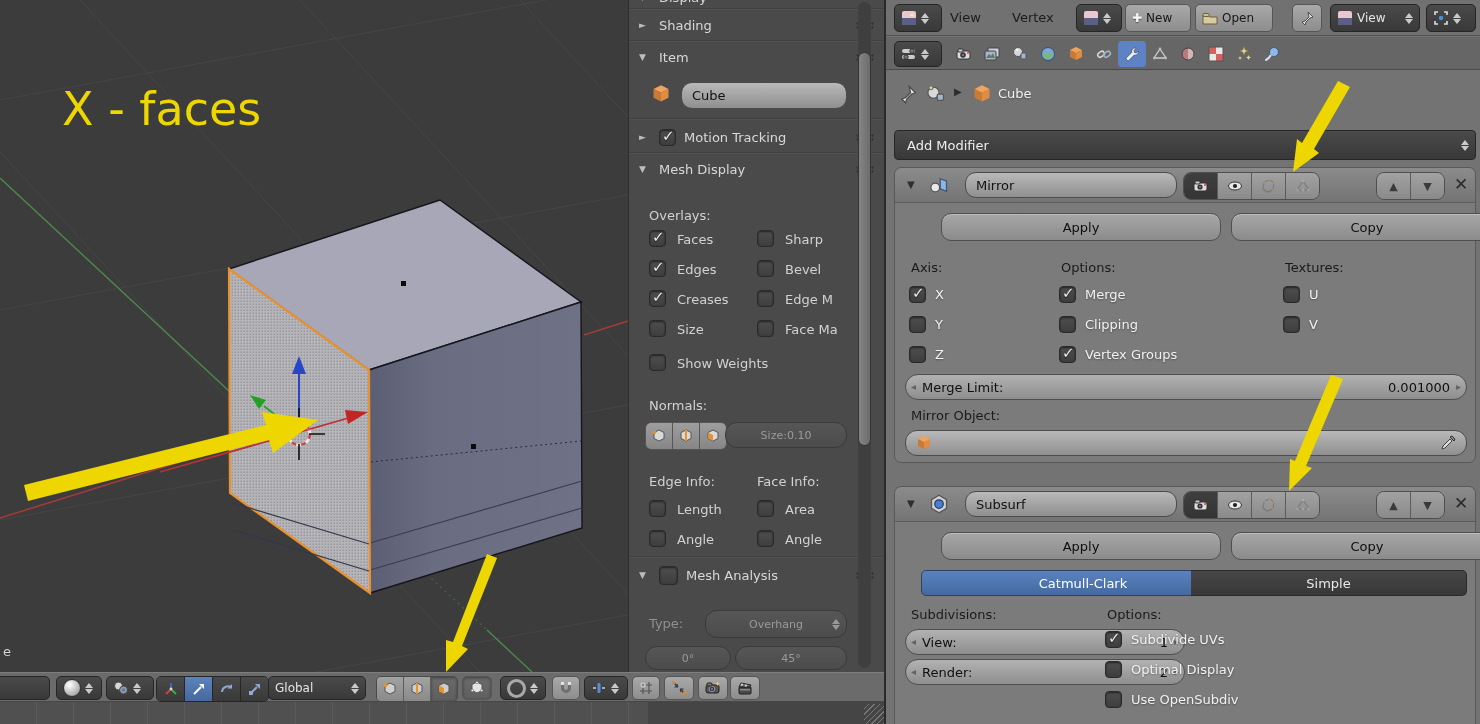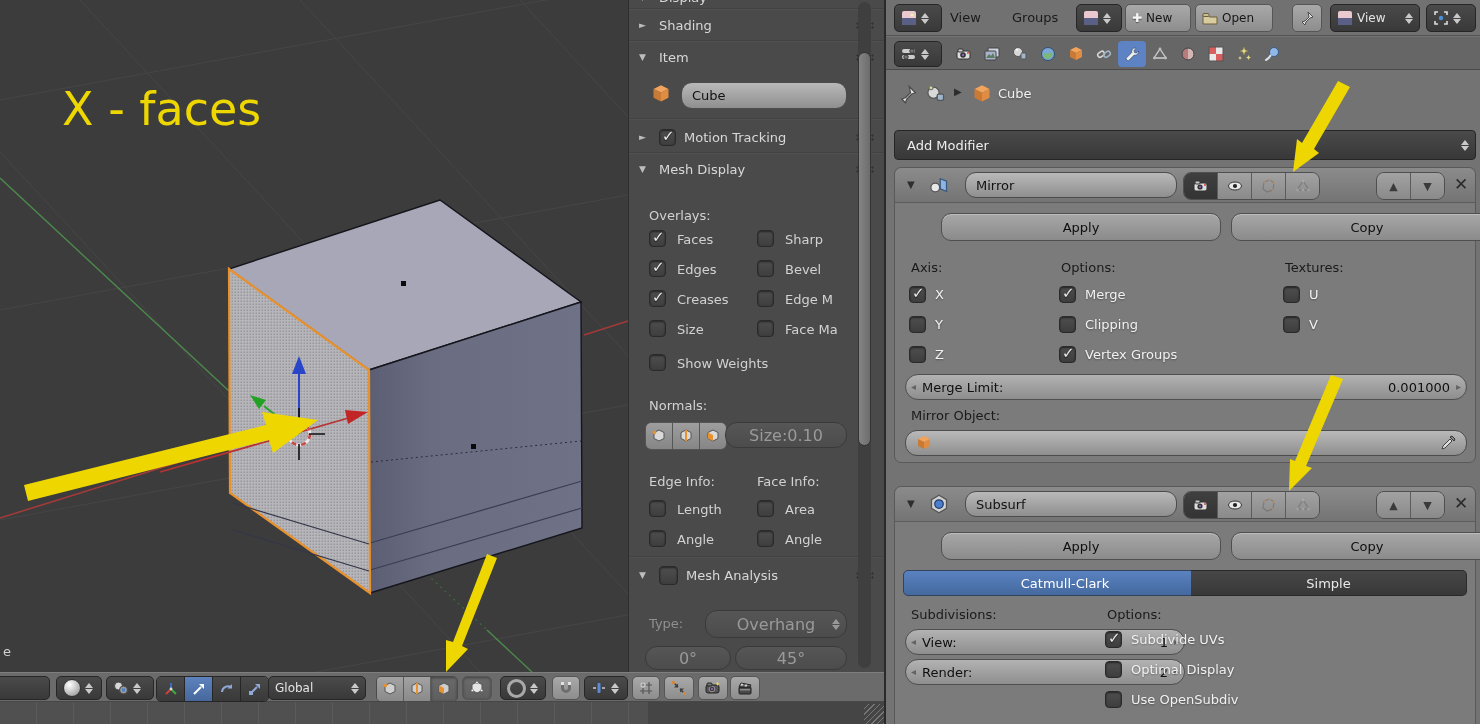--- a/index.html
+++ b/index.html
@@ -18,21 +18,21 @@
   #npanel{left:628px;top:0;width:256px;height:672px;background:#4a4a4a;border-left:1px solid #2e2e2e;overflow:hidden;}
   .nhead{color:#d8d8d8;font-size:13px;display:flex;align-items:center;gap:8px;padding:0 10px;height:26px;}
   .tri{font-size:9px;color:#bdbdbd;width:12px;}
   .grip{width:19px;height:7px;background-image:radial-gradient(circle at 1.5px 1.5px,#353535 1.2px,transparent 1.4px);background-size:5px 4px;opacity:.95;}
   .nsep{height:2px;background:linear-gradient(#3a3a3a,#575757);}
   .nlbl{color:#d2d2d2;font-size:13px;white-space:nowrap;}
   .nlbl.dim{color:#8f8f8f;}
   .chk{width:17px;height:17px;border-radius:4px;background:linear-gradient(#4e4e4e,#3e3e3e);border:1px solid #2a2a2a;box-shadow:inset 0 1px 2px rgba(0,0,0,.55);}
   .chk.on::after{content:"✓";position:absolute;left:2px;top:-3px;color:#ececec;font-size:15px;font-weight:bold;text-shadow:0 1px 1px rgba(0,0,0,.6);}
   .fieldL{background:linear-gradient(#b9b9b9,#8f8f8f);border:1px solid #4c4c4c;border-radius:11px;color:#121212;display:flex;align-items:center;padding:0 10px;font-size:13px;}
-  .dis{background:linear-gradient(#565656,#4c4c4c);border:1px solid #3a3a3a;border-radius:12px;color:#9a9a9a;display:flex;align-items:center;justify-content:center;font-size:16px;gap:0;}
+  .dis{background:linear-gradient(#565656,#4c4c4c);border:1px solid #3a3a3a;border-radius:12px;color:#9a9a9a;display:flex;align-items:center;justify-content:center;font-size:11px;gap:0;}
   .tgN{width:26px;height:26px;display:flex;align-items:center;justify-content:center;background:linear-gradient(#9e9e9e,#868686);border-right:1px solid #565656;}
   
   #props{left:886px;top:0;width:594px;height:724px;background:#737373;}
   .plabel{color:#1a1a1a;font-size:13px;white-space:nowrap;}
   .lblW{color:#f1f1f1;font-size:13px;white-space:nowrap;text-shadow:0 1px 2px rgba(0,0,0,.35);}
   .pbtn{background:linear-gradient(#a7a7a7,#8b8b8b);border:1px solid #4f4f4f;border-radius:10px;color:#0f0f0f;display:flex;align-items:center;justify-content:center;font-size:13px;box-shadow:inset 0 1px 0 rgba(255,255,255,.25);margin-left:36px;}
   .stepper{background:linear-gradient(#b2b2b2,#8e8e8e);border:1px solid #4f4f4f;border-radius:13px;color:#0f0f0f;display:flex;align-items:center;font-size:13px;padding:0 16px;}
   .stepper .val{margin-left:auto;}
   .stepper::before{content:"◂";position:absolute;left:5px;color:rgba(0,0,0,.38);font-size:10px;top:50%;transform:translateY(-52%);}
   .stepper::after{content:"▸";position:absolute;right:5px;color:rgba(0,0,0,.38);font-size:10px;top:50%;transform:translateY(-52%);}
@@ -393,21 +393,21 @@
     <div class="r" style="left:0;top:0;width:594px;height:36px;background:#717171;border-bottom:1px solid #535353">
       <div class="hbtn r" style="left:8px;top:4px;width:48px;height:28px">
         <svg class="i16" viewBox="0 0 16 16">
             <rect x="1" y="1" width="14" height="14" rx="2" fill="#e9c8cf"></rect>
             <rect x="1" y="8" width="14" height="7" fill="#5a5f86"></rect>
             <circle cx="11" cy="5" r="1.6" fill="#f4f0ae"></circle>
           </svg>
         <span class="ud"></span>
       </div>
       <span class="menu r" style="left:64px;top:10px">View</span>
-      <span class="menu r" style="left:126px;top:10px">Groups</span>
+      <span class="menu r" style="left:126px;top:10px">Vertex</span>
       <div class="hbtn r" style="left:190px;top:4px;width:46px;height:28px">
         <svg class="i16" viewBox="0 0 16 16">
             <rect x="1" y="1" width="14" height="14" rx="2" fill="#e9c8cf"></rect>
             <rect x="1" y="8" width="14" height="7" fill="#5a5f86"></rect>
           </svg>
         <span class="ud"></span>
       </div>
       <div class="hbtn lbtn r" style="left:239px;top:4px;width:66px;height:28px">
         <span style="font-weight:bold;color:#f5f5f5;text-shadow:0 1px 1px #555">✚</span>
         <span>New</span>
@@ -720,21 +720,21 @@
         </div>
         <span class="r xglyph" style="left:559px;top:6px">✕</span>
       </div>
       <div class="r pbtn" style="left:10px;top:45px;width:280px;height:28px">
           <span>Apply</span>
         </div>
       <div class="r pbtn" style="left:300px;top:45px;width:272px;height:28px">
           <span>Copy</span>
         </div>
 
-      <div class="r segL" style="left:8px;top:83px;width:324px;height:26px">
+      <div class="r segL" style="left:26px;top:83px;width:324px;height:26px">
           <span>Catmull-Clark</span>
         </div>
       <div class="r segR" style="left:296px;top:83px;width:276px;height:26px">
           <span>Simple</span>
         </div>
 
       <span class="r plabel" style="left:16px;top:120px">Subdivisions:</span>
       <span class="r plabel" style="left:212px;top:120px">Options:</span>
 
       <div class="r stepper" style="left:10px;top:142px;width:280px;height:26px">

